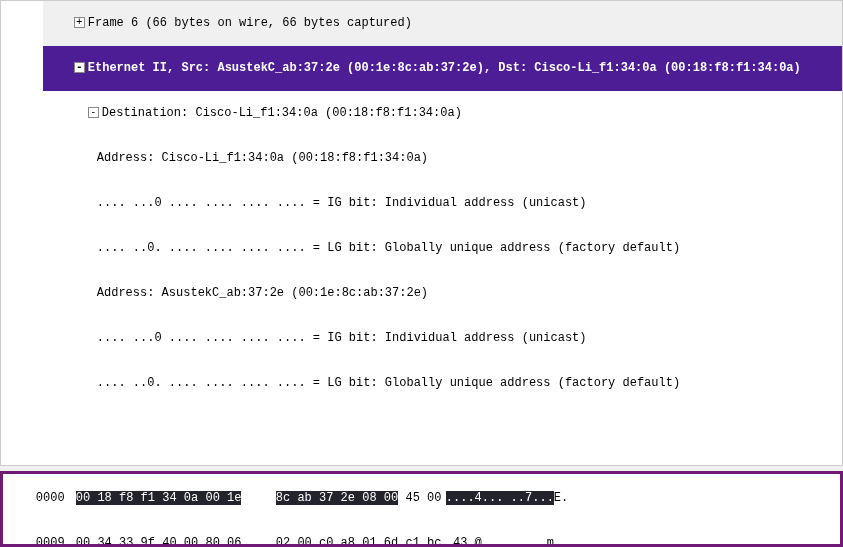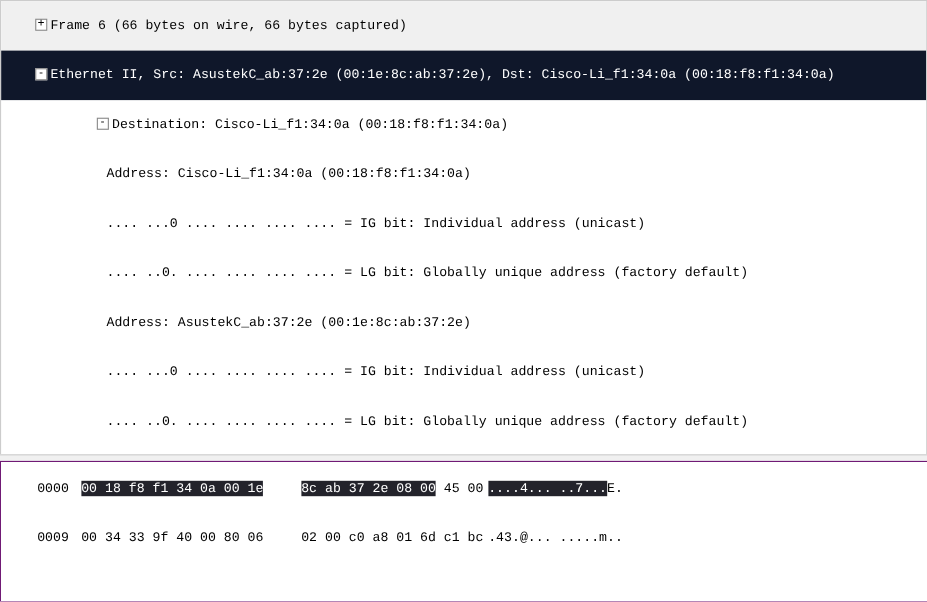--- a/index.html
+++ b/index.html
@@ -18,21 +18,21 @@
     border: 1px solid #ccc;
     border-bottom: none;
     overflow-y: auto;
     background: #fff;
   }
   .tree-row {
     white-space: pre;
     line-height: 15px;
     padding: 0;
   }
-  .tree-row.lvl0 { padding-left: 2px; }
+  .tree-row.lvl0 { padding-left: 2px; margin-left: 42px; }
   .tree-row.lvl1 { padding-left: 18px; margin-left: 40px; }
   .tree-row.lvl2 { padding-left: 53px; }
   .toggle {
     display: inline-block;
     width: 11px;
     height: 11px;
     border: 1px solid #888;
     background: #fff;
     text-align: center;
     line-height: 8px;
@@ -41,25 +41,25 @@
     vertical-align: middle;
     cursor: pointer;
     font-family: monospace;
   }
   .noggle {
     display: inline-block;
     width: 11px;
     margin-right: 3px;
   }
   .row-shade-a { background: #f0f0f0; }
-  .row-selected { background: #0f172a; color: #fff; }
+  .row-selected { background: #4c1d95; color: #fff; font-weight: bold; }
   .row-selected .toggle { color:#000; }
   .hex-pane {
-    border: 1px solid #701a75;
-    height: 128px;
+    border: 3px solid #701a75;
+    height: 76px;
     overflow-y: auto;
     background: #fff;
     padding: 2px 4px;
   }
   .hex-row {
     white-space: pre;
     line-height: 15px;
   }
   .hex-offset { display:inline-block; width:40px; }
   .hex-bytes1 { display:inline-block; width:200px; }

